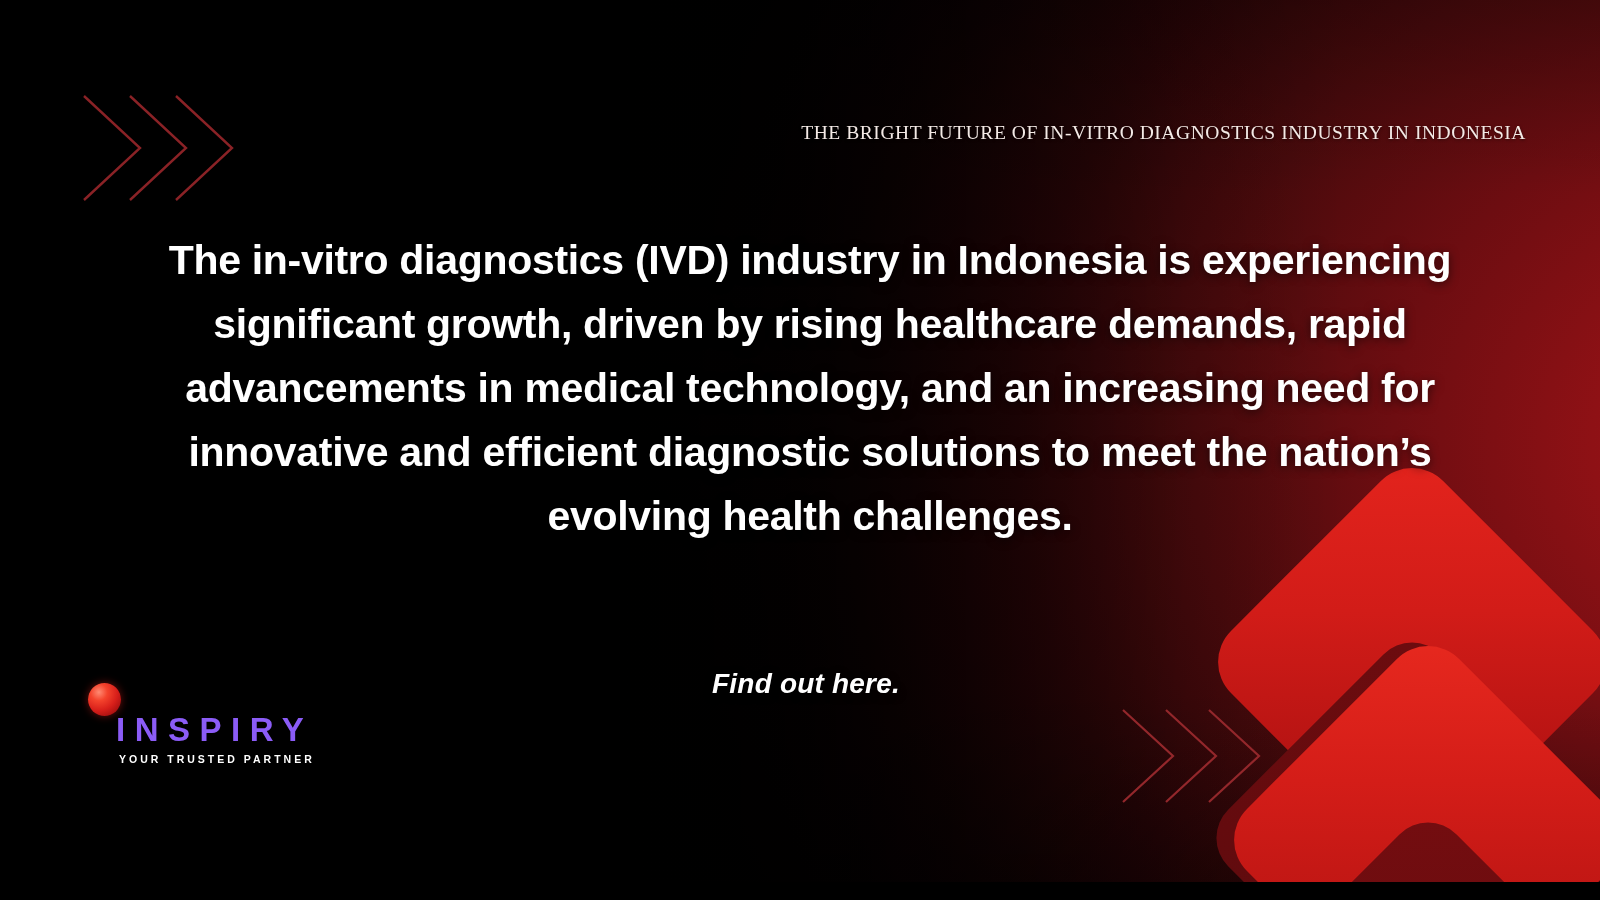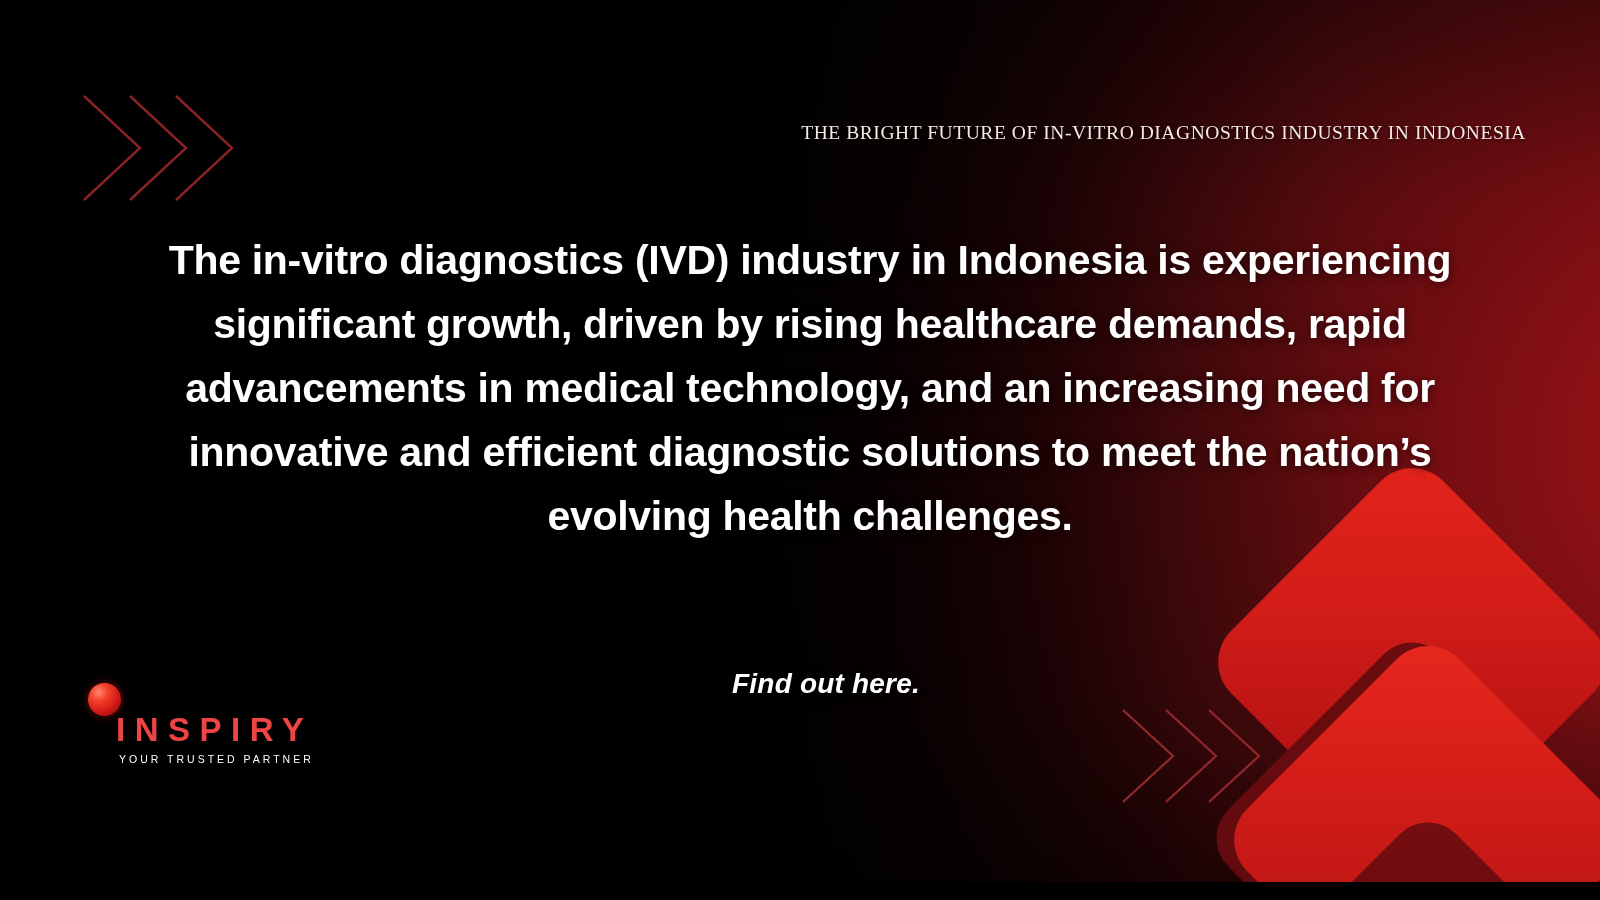--- a/index.html
+++ b/index.html
@@ -108,21 +108,21 @@
     font-weight:700;
     font-size:41px;
     line-height:64px;
     letter-spacing:-0.3px;
     text-shadow:0 2px 10px rgba(0,0,0,0.6);
   }
 
   
   .cta {
     position:absolute;
-    left:486px; top:668px;
+    left:466px; top:668px;
     width:680px;
     text-align:center;
     color:#ffffff;
     font-family:"Liberation Sans", sans-serif;
     font-weight:700;
     font-style:italic;
     font-size:28px;
     letter-spacing:0.2px;
     text-shadow:0 2px 8px rgba(0,0,0,0.55);
   }
@@ -131,32 +131,32 @@
   .logo { position:absolute; left:88px; top:683px; width:260px; height:96px; }
   .logo-dot {
     position:absolute; left:0px; top:0px;
     width:33px; height:33px; border-radius:50%;
     background:radial-gradient(circle at 33% 28%,
       #ff8a72 0%, #f4432c 26%, #d81f1a 56%, #9c0d0e 86%, #6b0708 100%);
     box-shadow:0 0 9px rgba(216,31,26,0.50);
   }
   .logo-word {
     position:absolute; left:28px; top:30px;
-    color:#ef4444;
+    color:#8b5cf6;
     font-family:"Liberation Sans", sans-serif;
     font-weight:700;
     font-size:33px;
     letter-spacing:9.5px;
     line-height:1;
   }
   .logo-tag {
     position:absolute; left:31px; top:71px;
     color:#ffffff;
     font-family:"Liberation Sans", sans-serif;
-    font-weight:400;
+    font-weight:700;
     font-size:10.5px;
     letter-spacing:3.0px;
     line-height:1;
   }
 </style>
 </head>
 <body>
 
 <div class="stage">
 

